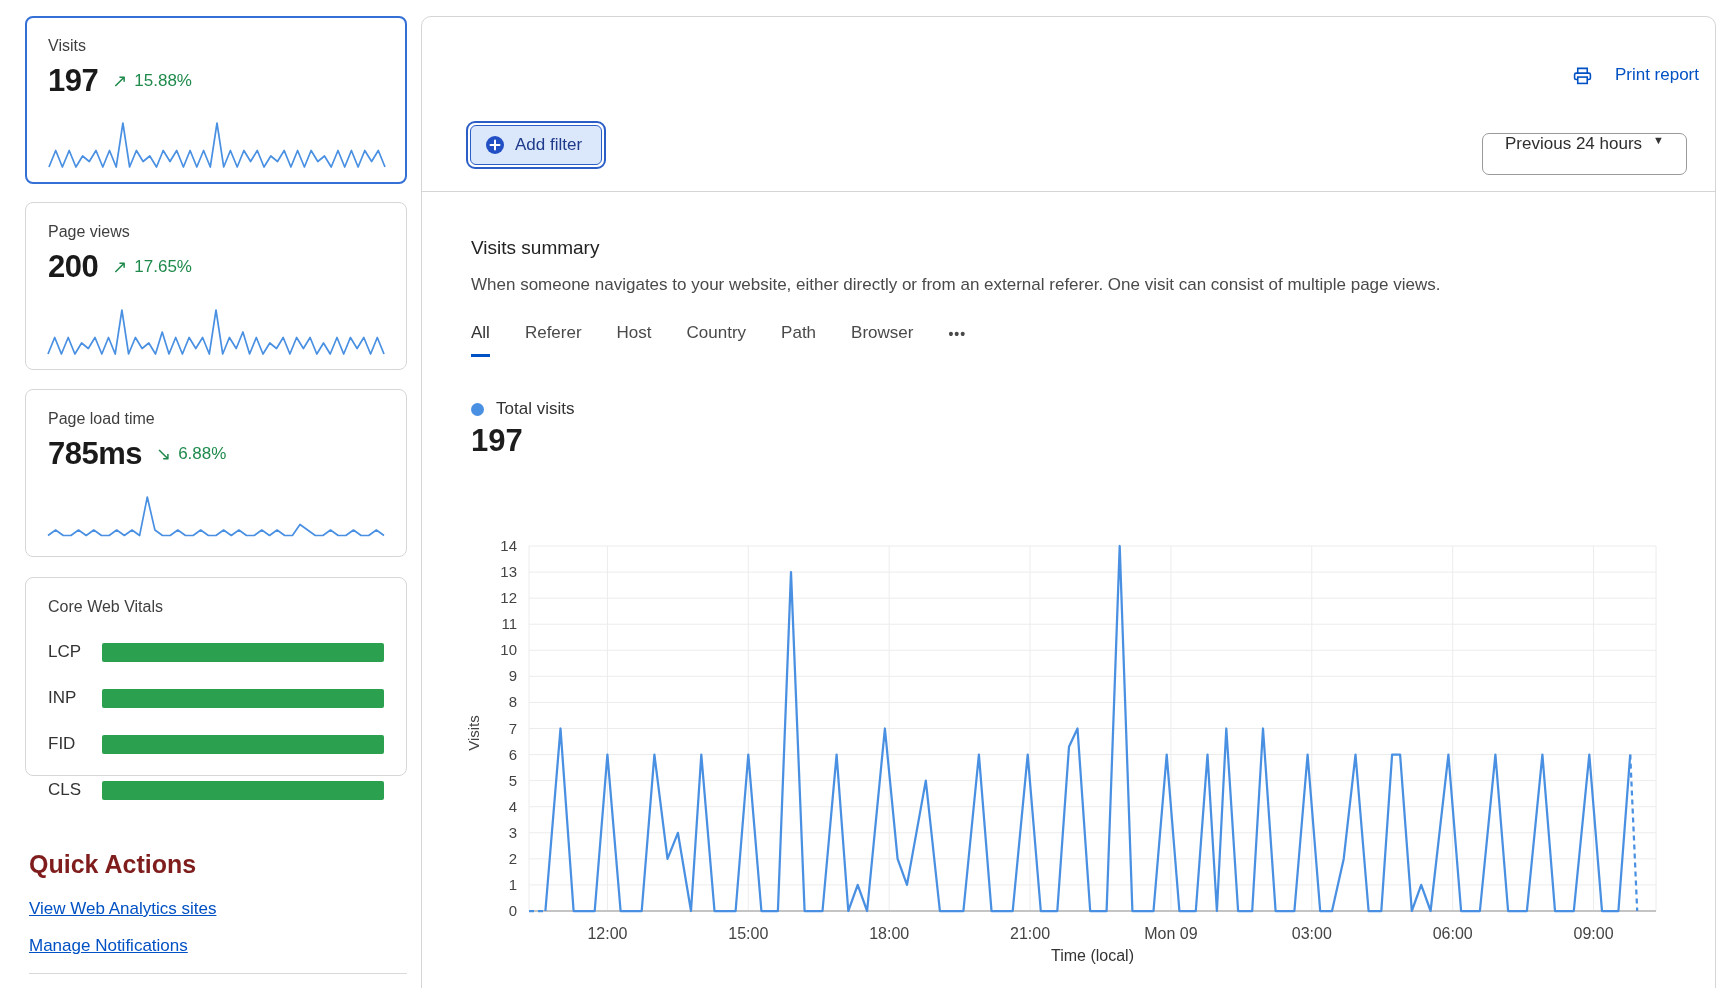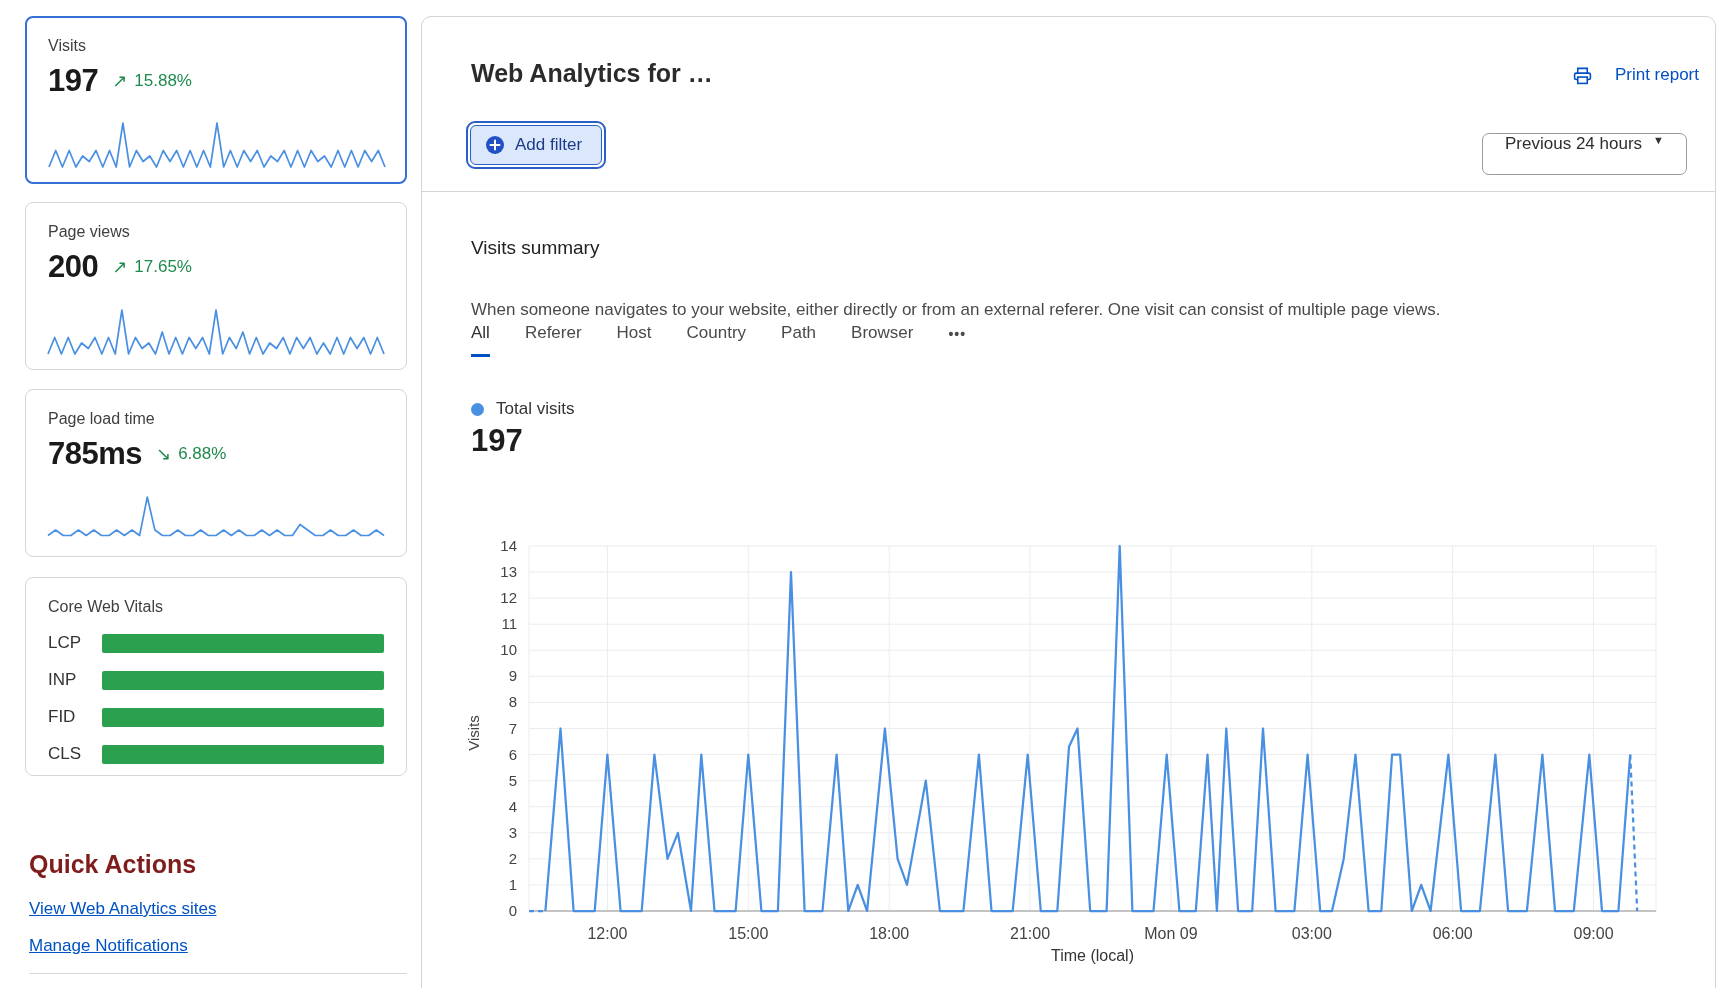--- a/index.html
+++ b/index.html
@@ -10,21 +10,21 @@
   .card { position:absolute; left:25px; width:382px; background:#fff;
     border:1px solid #d6d6d6; border-radius:8px; padding:20px 22px; }
   .card.selected { border:2px solid #3470d6; padding:19px 21px; }
   .card-label { font-size:16px; color:#3f3f3f; }
   .num-row { margin-top:8px; display:flex; align-items:center; gap:14px; }
   .num { font-size:31px; font-weight:bold; color:#1a1a1a; letter-spacing:-0.5px; }
   .trend { color:#1f8a4c; font-size:17px; display:flex; align-items:center; gap:7px; }
   .trend .arrow { font-size:18px; line-height:1; }
   .spark { position:absolute; left:21px; bottom:13px; width:338px; height:50px; }
 
-  .vital-row { display:flex; align-items:center; margin-top:17px; }
+  .vital-row { display:flex; align-items:center; margin-top:26px; }
   .vital-label { width:54px; font-size:17px; color:#333; }
   .vital-bar { flex:1; height:19px; background:#2ba04f; border-radius:2px; }
 
   .quick-actions { position:absolute; left:29px; top:850px; width:378px; }
   .quick-actions h2 { font-size:25px; font-weight:700; color:#7f1d1d; margin-bottom:20px; }
   .qa-link { display:table; color:#0051c3; font-size:17px; text-decoration:underline;
     margin-bottom:17px; cursor:pointer; }
   .qa-divider { border-top:1px solid #d9d9d9; margin-top:14px; }
 
   
@@ -38,21 +38,21 @@
   .add-filter-inner { border:1px solid #2b5fc7; border-radius:6px; background:#dbe7fb;
     padding:9px 19px 9px 14px; display:flex; align-items:center; gap:10px;
     color:#1e3a8a; font-size:17px; }
   .timerange-btn { position:absolute; right:28px; top:116px; width:205px; height:42px;
     border:1px solid #9a9a9a; border-radius:7px; background:#fff; display:flex;
     align-items:flex-start; justify-content:center; gap:11px; font-size:17px; color:#2e2e2e; cursor:pointer; }
   .timerange-btn .caret { font-size:11px; color:#333; }
   .header-divider { position:absolute; left:0; right:0; top:174px; border-top:1px solid #d5d5d5; }
 
   .summary-title { position:absolute; left:49px; top:220px; font-size:19px; font-weight:400; color:#222; }
-  .summary-desc { position:absolute; left:49px; top:258px; font-size:17px; color:#4a4a4a;margin-top:25px; }
+  .summary-desc { position:absolute; left:49px; top:258px; font-size:17px; color:#4a4a4a; }
   .tabs { position:absolute; left:49px; top:306px; display:flex; gap:35px; font-size:17px; color:#4a4a4a; }
   .tab { cursor:pointer; padding-bottom:11px; }
   .tab.active { color:#333; border-bottom:3px solid #0051c3; }
   .tab.overflow { letter-spacing:1px; font-weight:bold; font-size:14px; padding-top:3px; }
   .legend-row { position:absolute; left:49px; top:382px; display:flex; align-items:center; gap:12px;
     font-size:17px; color:#333; }
   .legend-dot { width:13px; height:13px; border-radius:50%; background:#4a90e2; }
   .summary-total { position:absolute; left:49px; top:406px; font-size:31px; font-weight:bold; color:#1d1d1d; }
   #main-chart { position:absolute; left:0; top:514px; width:1295px; height:465px; }
 
@@ -133,21 +133,20 @@
         <a class="qa-link" href="#">View Web Analytics sites</a>
         <a class="qa-link" href="#">Manage Notifications</a>
       </div>
     <div class="qa-divider"></div>
   </div>
 
 </aside>
 
 <main class="main-card">
 
-  <h1 class="main-title">Web Analytics for …</h1>
 
   <div class="print-link">
     <svg width="19" height="19" viewBox="0 0 24 24" fill="none" stroke="#0051c3" stroke-width="2">
       <path d="M6 9V3h12v6"></path>
         <path d="M6 17H4a2 2 0 0 1-2-2v-4a2 2 0 0 1 2-2h16a2 2 0 0 1 2 2v4a2 2 0 0 1-2 2h-2"></path>
       <rect x="6" y="14" width="12" height="8"></rect>
     </svg>
     <span>Print report</span>
   </div>
 

